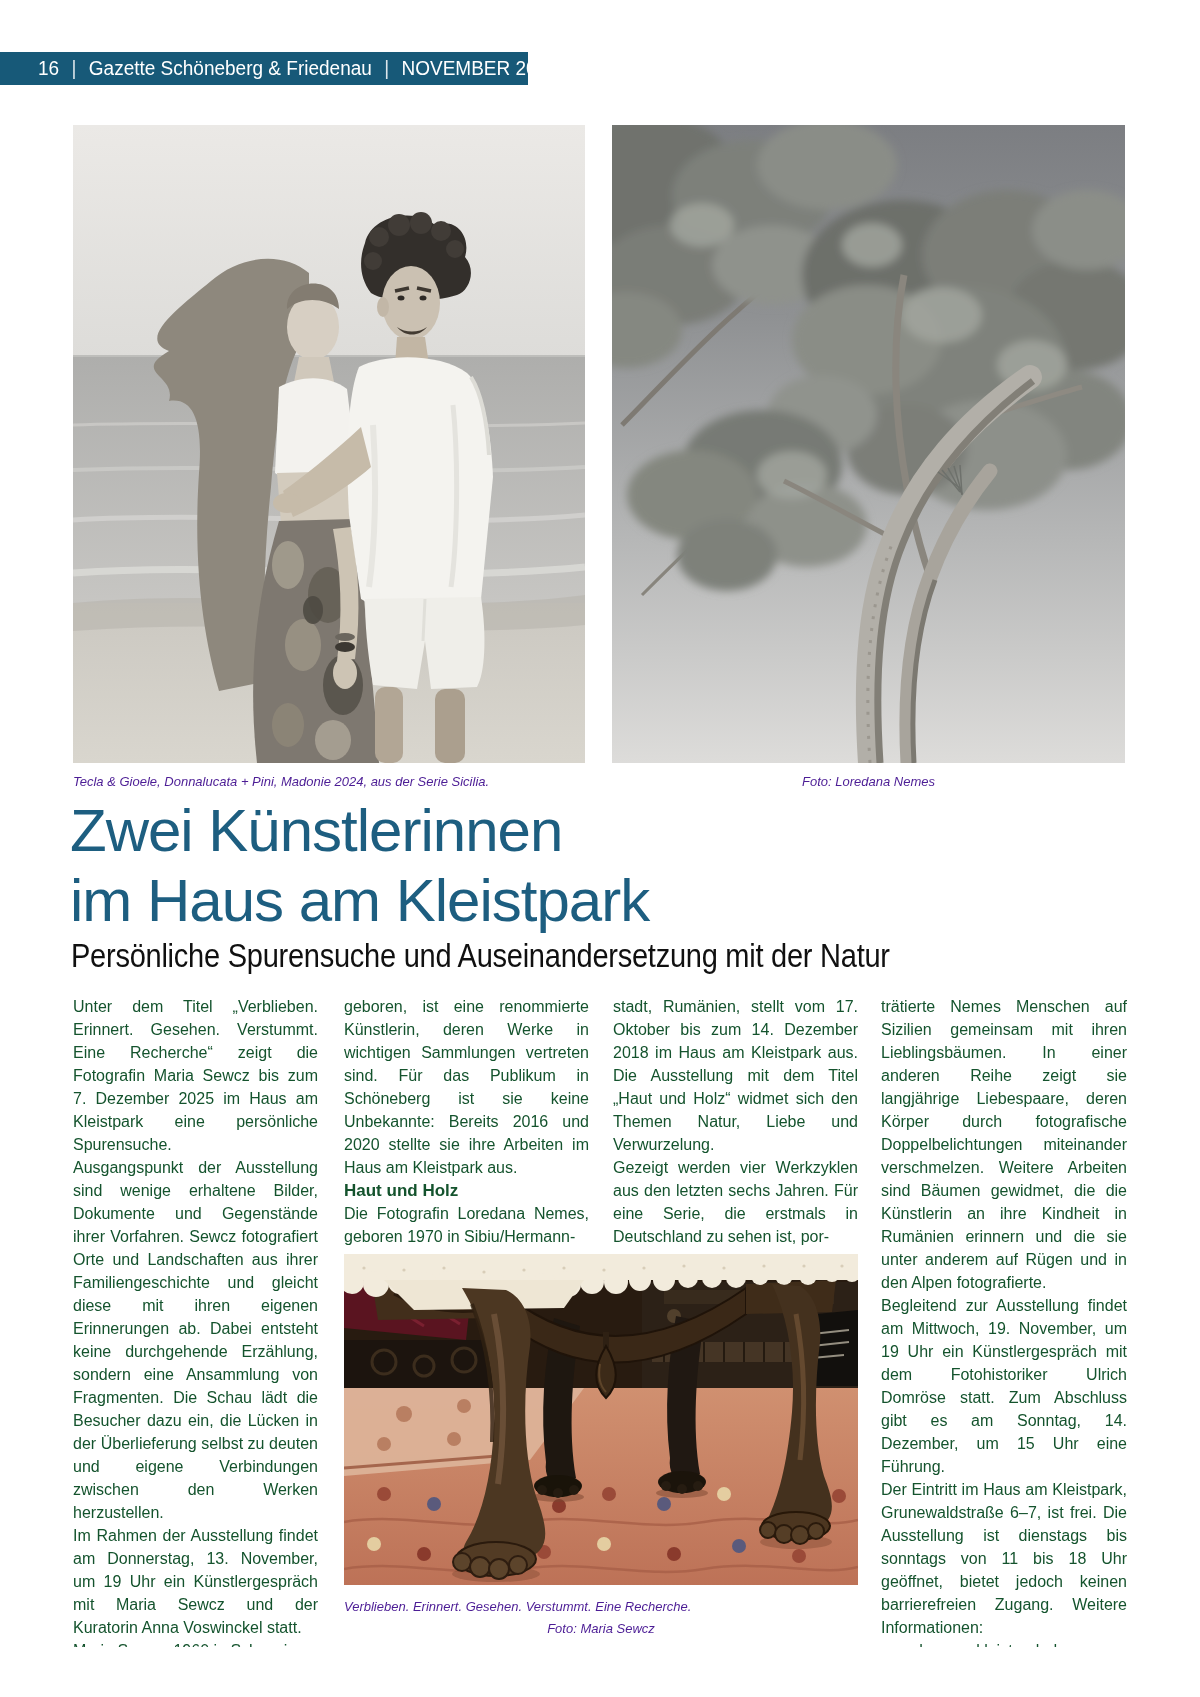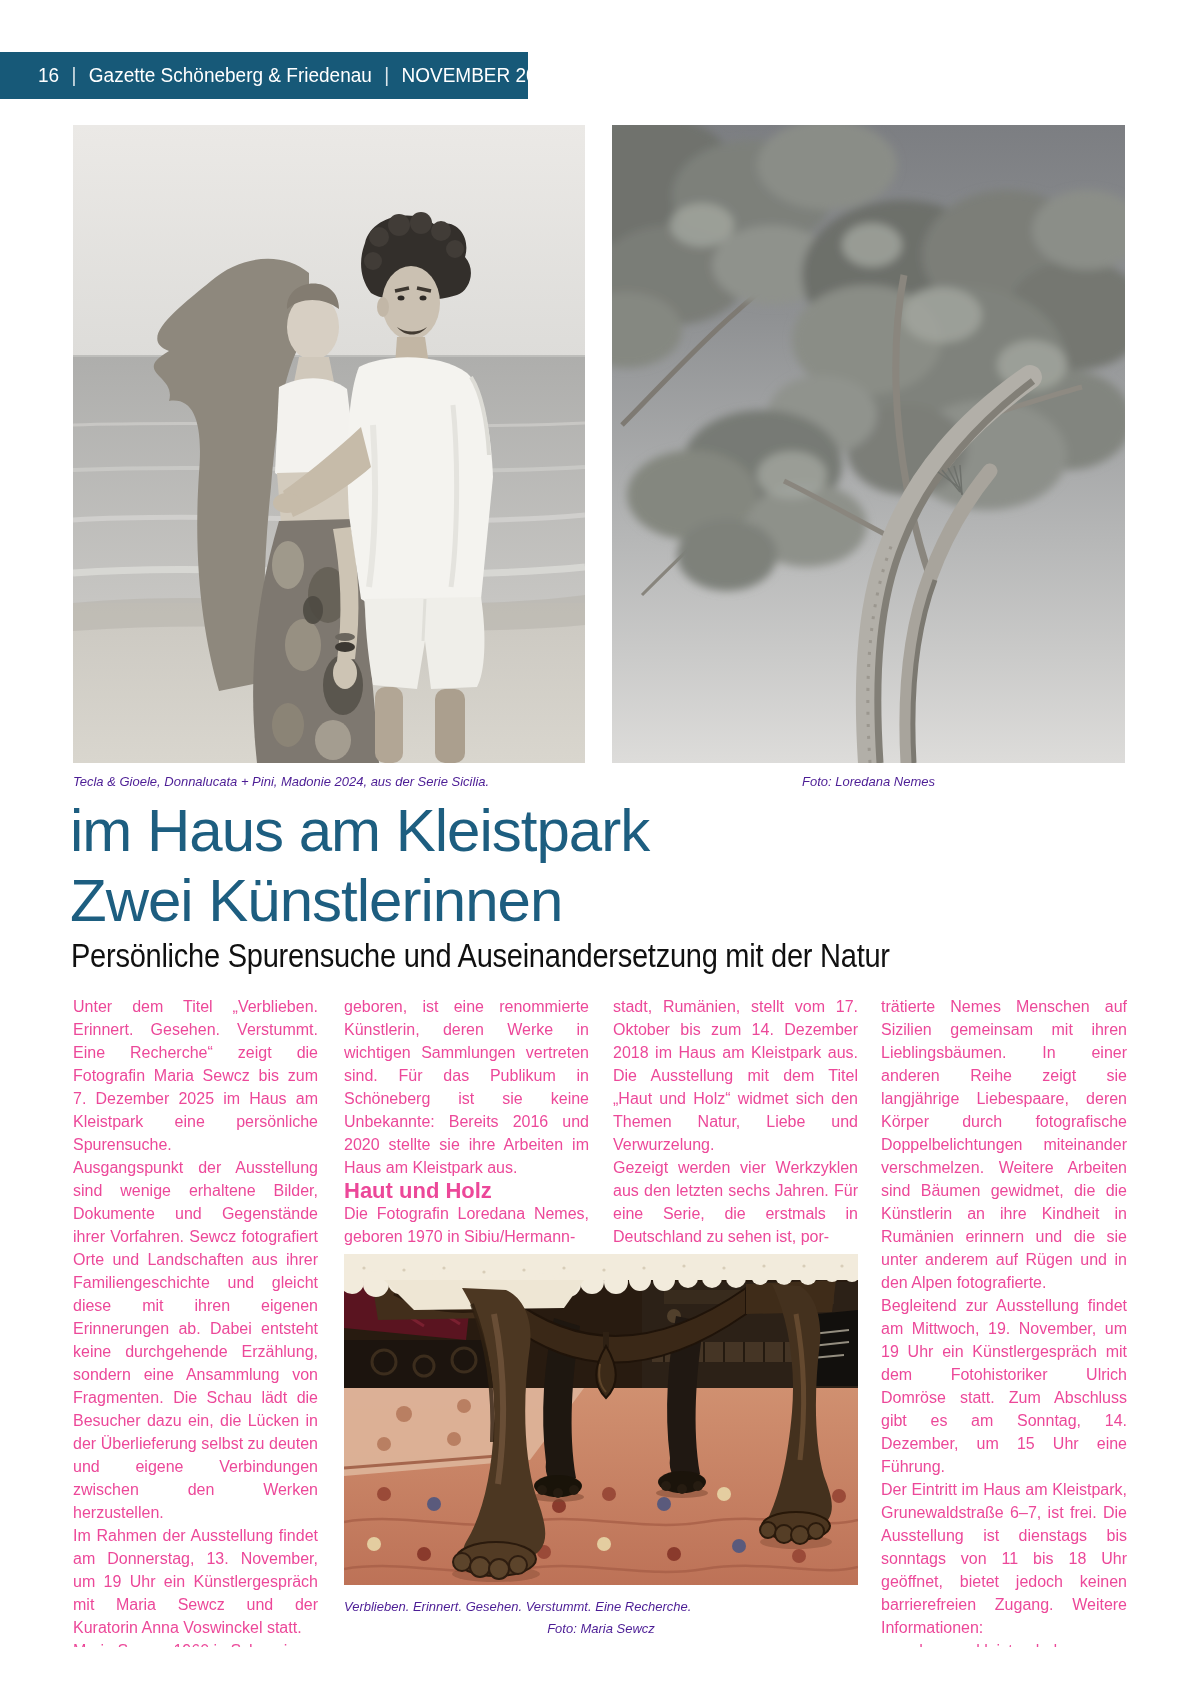--- a/index.html
+++ b/index.html
@@ -1,19 +1,19 @@
 <!DOCTYPE html>
 <html lang="de"><head>
 <meta charset="utf-8">
 <style>
   html,body{margin:0;padding:0;background:#ffffff;}
   .page{position:relative;width:1200px;height:1697px;background:#ffffff;overflow:hidden;
         font-family:"Liberation Sans", sans-serif;color:#161616;}
   
-  .headerbar{position:absolute;left:0;top:52px;width:528px;height:47px;background:#175978;
+  .headerbar{position:absolute;left:0;top:52px;width:528px;height:33px;background:#175978;
              display:flex;align-items:center;}
   .headerbar-inner{display:flex;gap:13px;align-items:baseline;padding-left:40px;color:#ffffff;
                    font-size:20px;white-space:nowrap;transform:scaleX(.95);transform-origin:left center;}
   .headerbar-inner .sep{opacity:.85;font-weight:300;}
   
   .photo{position:absolute;overflow:hidden;}
   .photo svg{display:block;width:100%;height:100%;}
   .photo-couple{left:73px;top:125px;width:512px;height:638px;}
   .photo-tree{left:612px;top:125px;width:513px;height:638px;}
   .photo-table{left:344px;top:1254px;width:514px;height:331px;}
@@ -23,27 +23,27 @@
   .cap-nemes{left:612px;top:771px;width:513px;text-align:center;}
   .cap-table{left:344px;top:1596px;width:514px;}
   .cap-table .credit{display:block;text-align:center;}
   
   .headline{position:absolute;left:70px;top:796px;color:#1d5e80;font-weight:300;
             font-size:60px;line-height:70px;letter-spacing:-1px;}
   .subtitle{position:absolute;left:71px;top:937px;color:#101010;font-size:33px;line-height:38px;
             transform:scaleX(.88);transform-origin:left center;white-space:nowrap;letter-spacing:-.3px;}
   
   .bodycol{position:absolute;top:995px;width:245px;font-size:16px;line-height:23px;
-           text-align:justify;color:#ec4899;overflow:hidden;}
+           text-align:justify;color:#14532d;overflow:hidden;}
   .bodycol p{margin:0;}
   .col1{left:73px;height:652px;}
   .col2{left:344px;height:256px;}
   .col3{left:613px;height:256px;}
   .col4{left:881px;width:246px;height:652px;}
-  .subhead{font-weight:bold;font-size:22px;margin:11px 0 7px 0;text-align:left;}
+  .subhead{font-weight:bold;font-size:17px;margin:11px 0 7px 0;text-align:left;}
 </style>
 </head>
 <body>
 
 <div class="page">
 
   <div class="headerbar">
     <div class="headerbar-inner">
       <span>16</span>
       <span class="sep">|</span>
@@ -186,22 +186,22 @@
         <path d="M348,340 l2,30"></path>
           <path d="M326,347 l22,16"></path>
       </g>
     </svg>
   </div>
 
   <div class="caption cap-couple">Tecla &amp; Gioele, Donnalucata + Pini, Madonie 2024, aus der Serie Sicilia.</div>
   <div class="caption cap-nemes">Foto: Loredana Nemes</div>
 
   <div class="headline">
+    <div>Zwei Künstlerinnen</div>
     <div>im Haus am Kleistpark</div>
-    <div>Zwei Künstlerinnen</div>
   </div>
   <div class="subtitle">Persönliche Spurensuche und Auseinandersetzung mit der Natur</div>
 
   <div class="bodycol col1" lang="de">
     <p>Unter dem Titel „Verblieben. Erinnert. Gesehen. Verstummt. Eine Recherche“ zeigt die Fotografin Maria Sewcz bis zum 7. Dezember 2025 im Haus am Kleistpark eine persönliche Spurensuche.</p>
     <p>Ausgangspunkt der Ausstellung sind wenige erhaltene Bilder, Dokumente und Gegenstände ihrer Vorfahren. Sewcz fotografiert Orte und Landschaften aus ihrer Familiengeschichte und gleicht diese mit ihren eigenen Erinnerungen ab. Dabei entsteht keine durchgehende Erzählung, sondern eine Ansammlung von Fragmenten. Die Schau lädt die Besucher dazu ein, die Lücken in der Überlieferung selbst zu deuten und eigene Verbindungen zwischen den Werken herzustellen.</p>
     <p>Im Rahmen der Ausstellung findet am Donnerstag, 13. November, um 19 Uhr ein Künstlergespräch mit Maria Sewcz und der Kuratorin Anna Voswinckel statt.</p>
     <p>Maria Sewcz, 1960 in Schwerin</p>
   </div>
   <div class="bodycol col2" lang="de">

